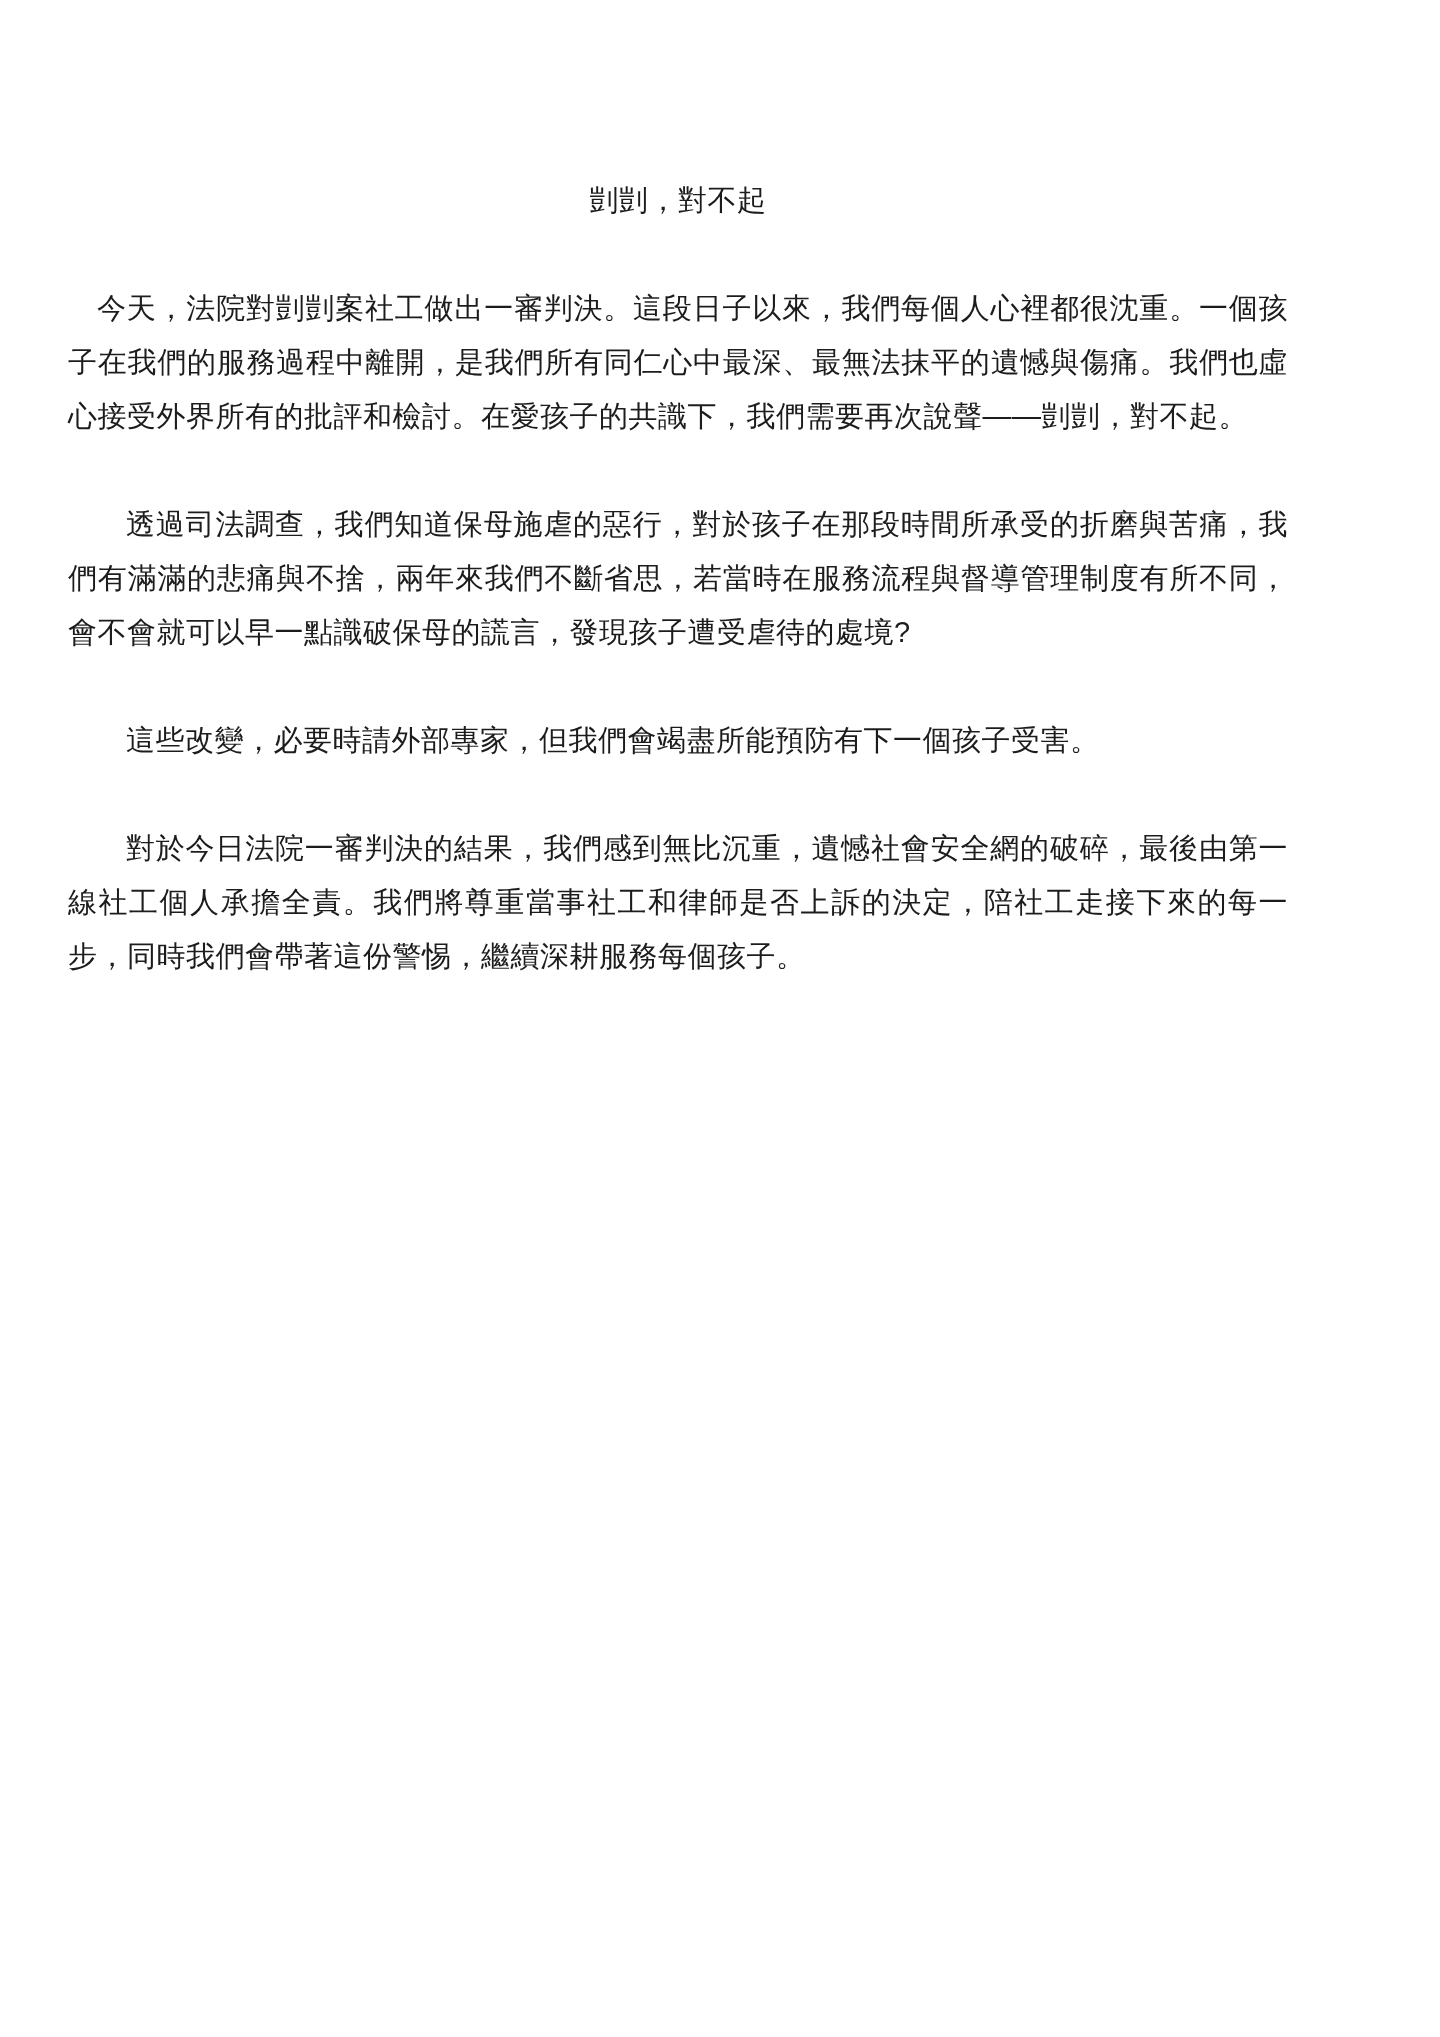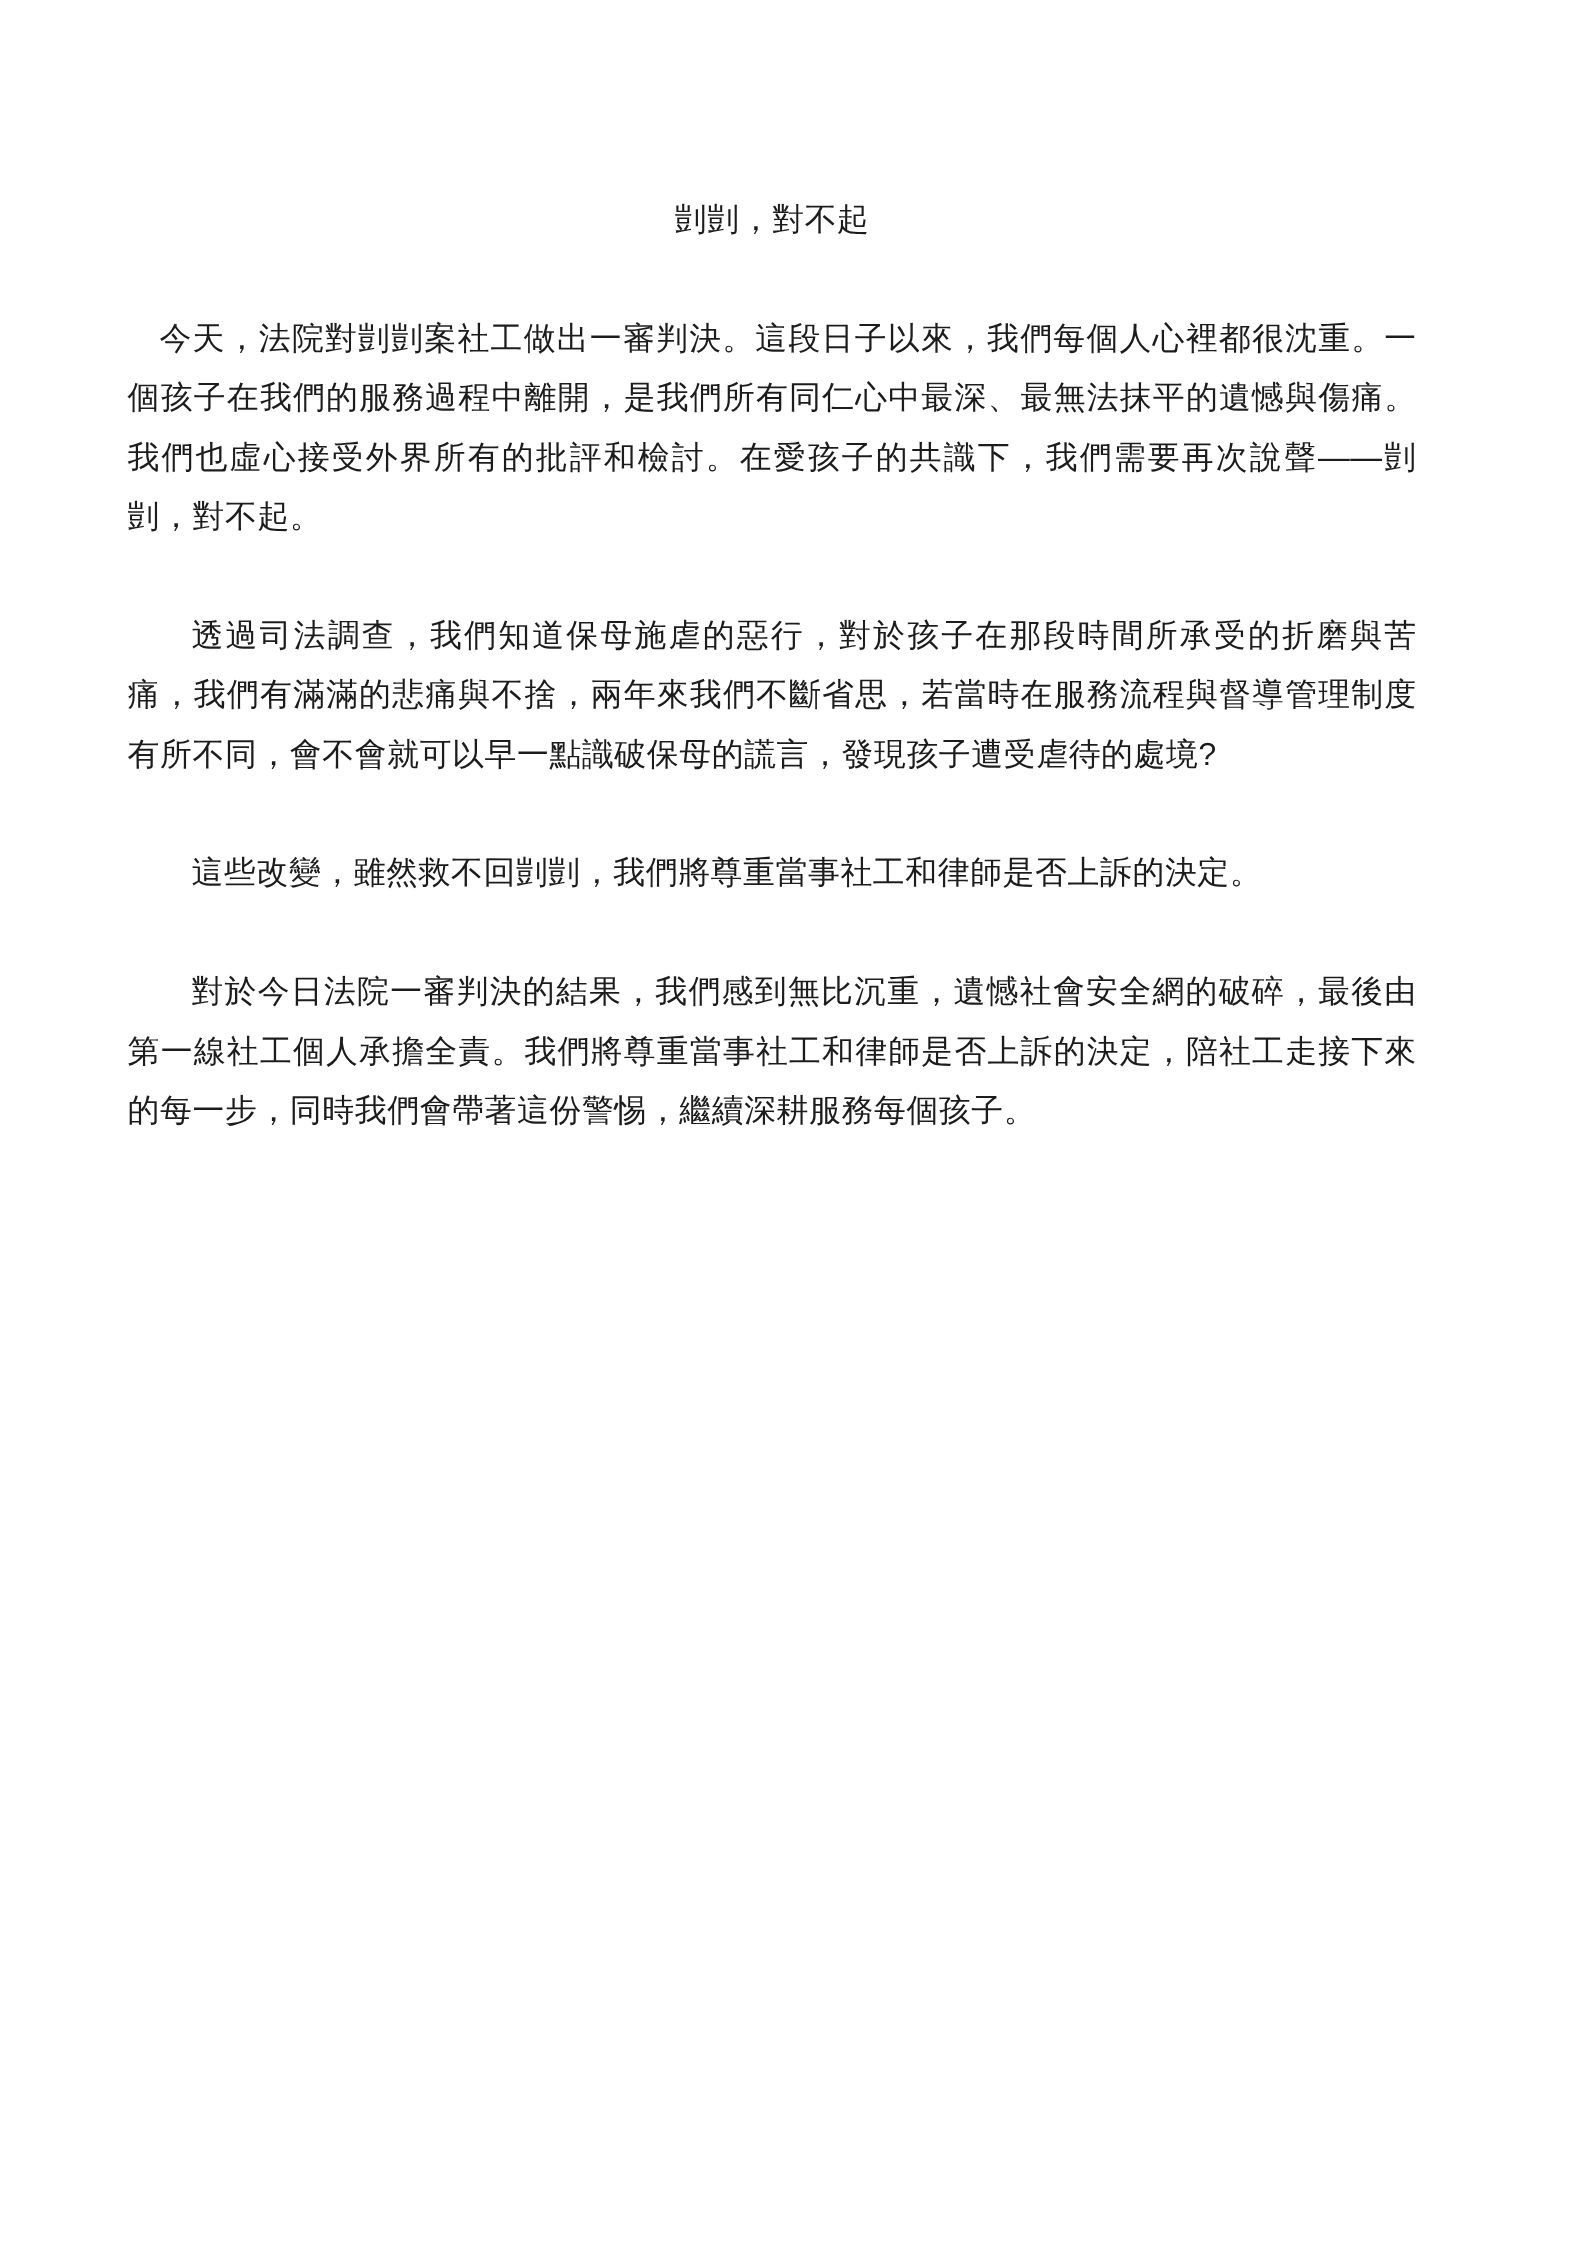--- a/index.html
+++ b/index.html
@@ -10,21 +10,21 @@
   body {
     width: 1440px;
     height: 2037px;
     position: relative;
     overflow: hidden;
   }
   .page {
     box-sizing: border-box;
     width: 1440px;
     min-height: 2037px;
-    padding: 173px 152px 60px 116px;
+    padding: 173px 152px 60px 68px;
     background: #ffffff;
     color: #1c1c1c;
     font-family: "Liberation Sans", "DejaVu Sans", sans-serif;
     font-size: 29px;
     line-height: 54px;
     text-align: justify;
     letter-spacing: 0.5px;
   }
   .doc-title {
     margin: 0 0 54px 0;
@@ -65,18 +65,18 @@
   <h1 class="doc-title">剴剴，對不起</h1>
 
   <p class="para first indent-1">今天，法院對剴剴案社工做出一審判決。這段日子以來，我們每個人心裡都很沈重。一個孩子在我們的服務過程中離開，是我們所有同仁心中最深、最無法抹平的遺憾與傷痛。我們也虛心接受外界所有的批評和檢討。在愛孩子的共識下，我們需要再次說聲——剴剴，對不起。</p>
 
   <p class="para indent-2">透過司法調查，我們知道保母施虐的惡行，對於孩子在那段時間所承受的折磨與苦痛，我們有滿滿的悲痛與不捨，兩年來我們不斷省思，若當時在服務流程與督導管理制度有所不同，會不會就可以早一點識破保母的謊言，發現孩子遭受虐待的處境?</p>
 
 
 
 
 
-  <p class="para indent-2">這些改變，雖然救不回剴剴，我們將尊重當事社工和律師是否上訴的決定。</p>
+  <p class="para indent-2">這些改變，必要時請外部專家，但我們會竭盡所能預防有下一個孩子受害。</p>
 
   <p class="para indent-2">對於今日法院一審判決的結果，我們感到無比沉重，遺憾社會安全網的破碎，最後由第一線社工個人承擔全責。我們將尊重當事社工和律師是否上訴的決定，陪社工走接下來的每一步，同時我們會帶著這份警惕，繼續深耕服務每個孩子。</p>
 
 
 </div>
 
 </body></html>

